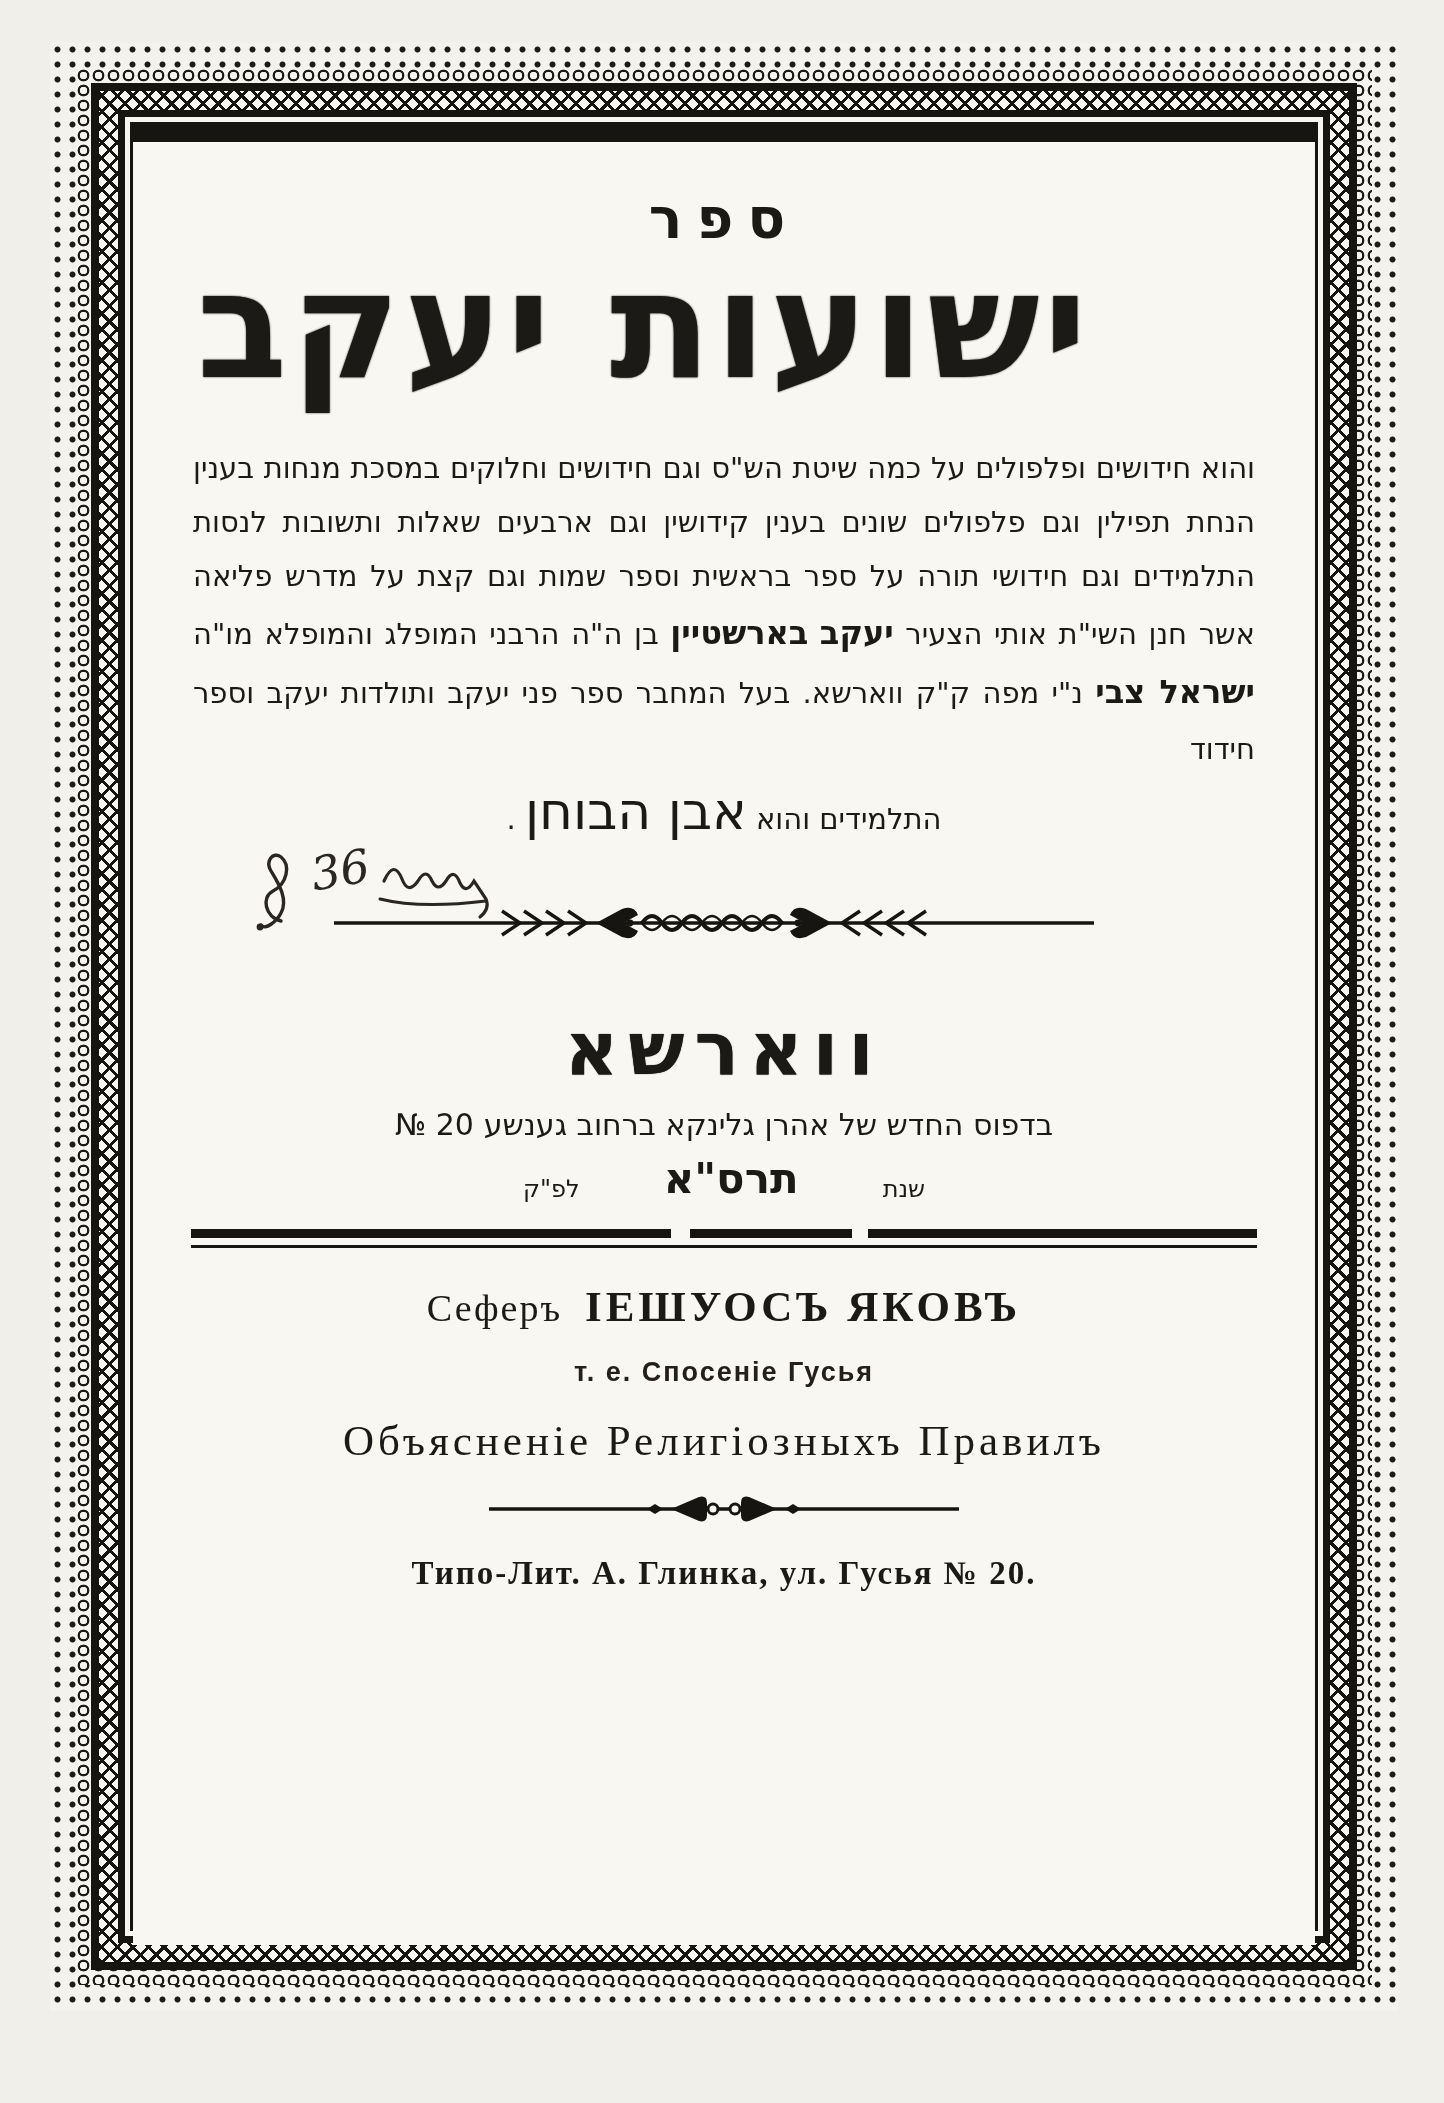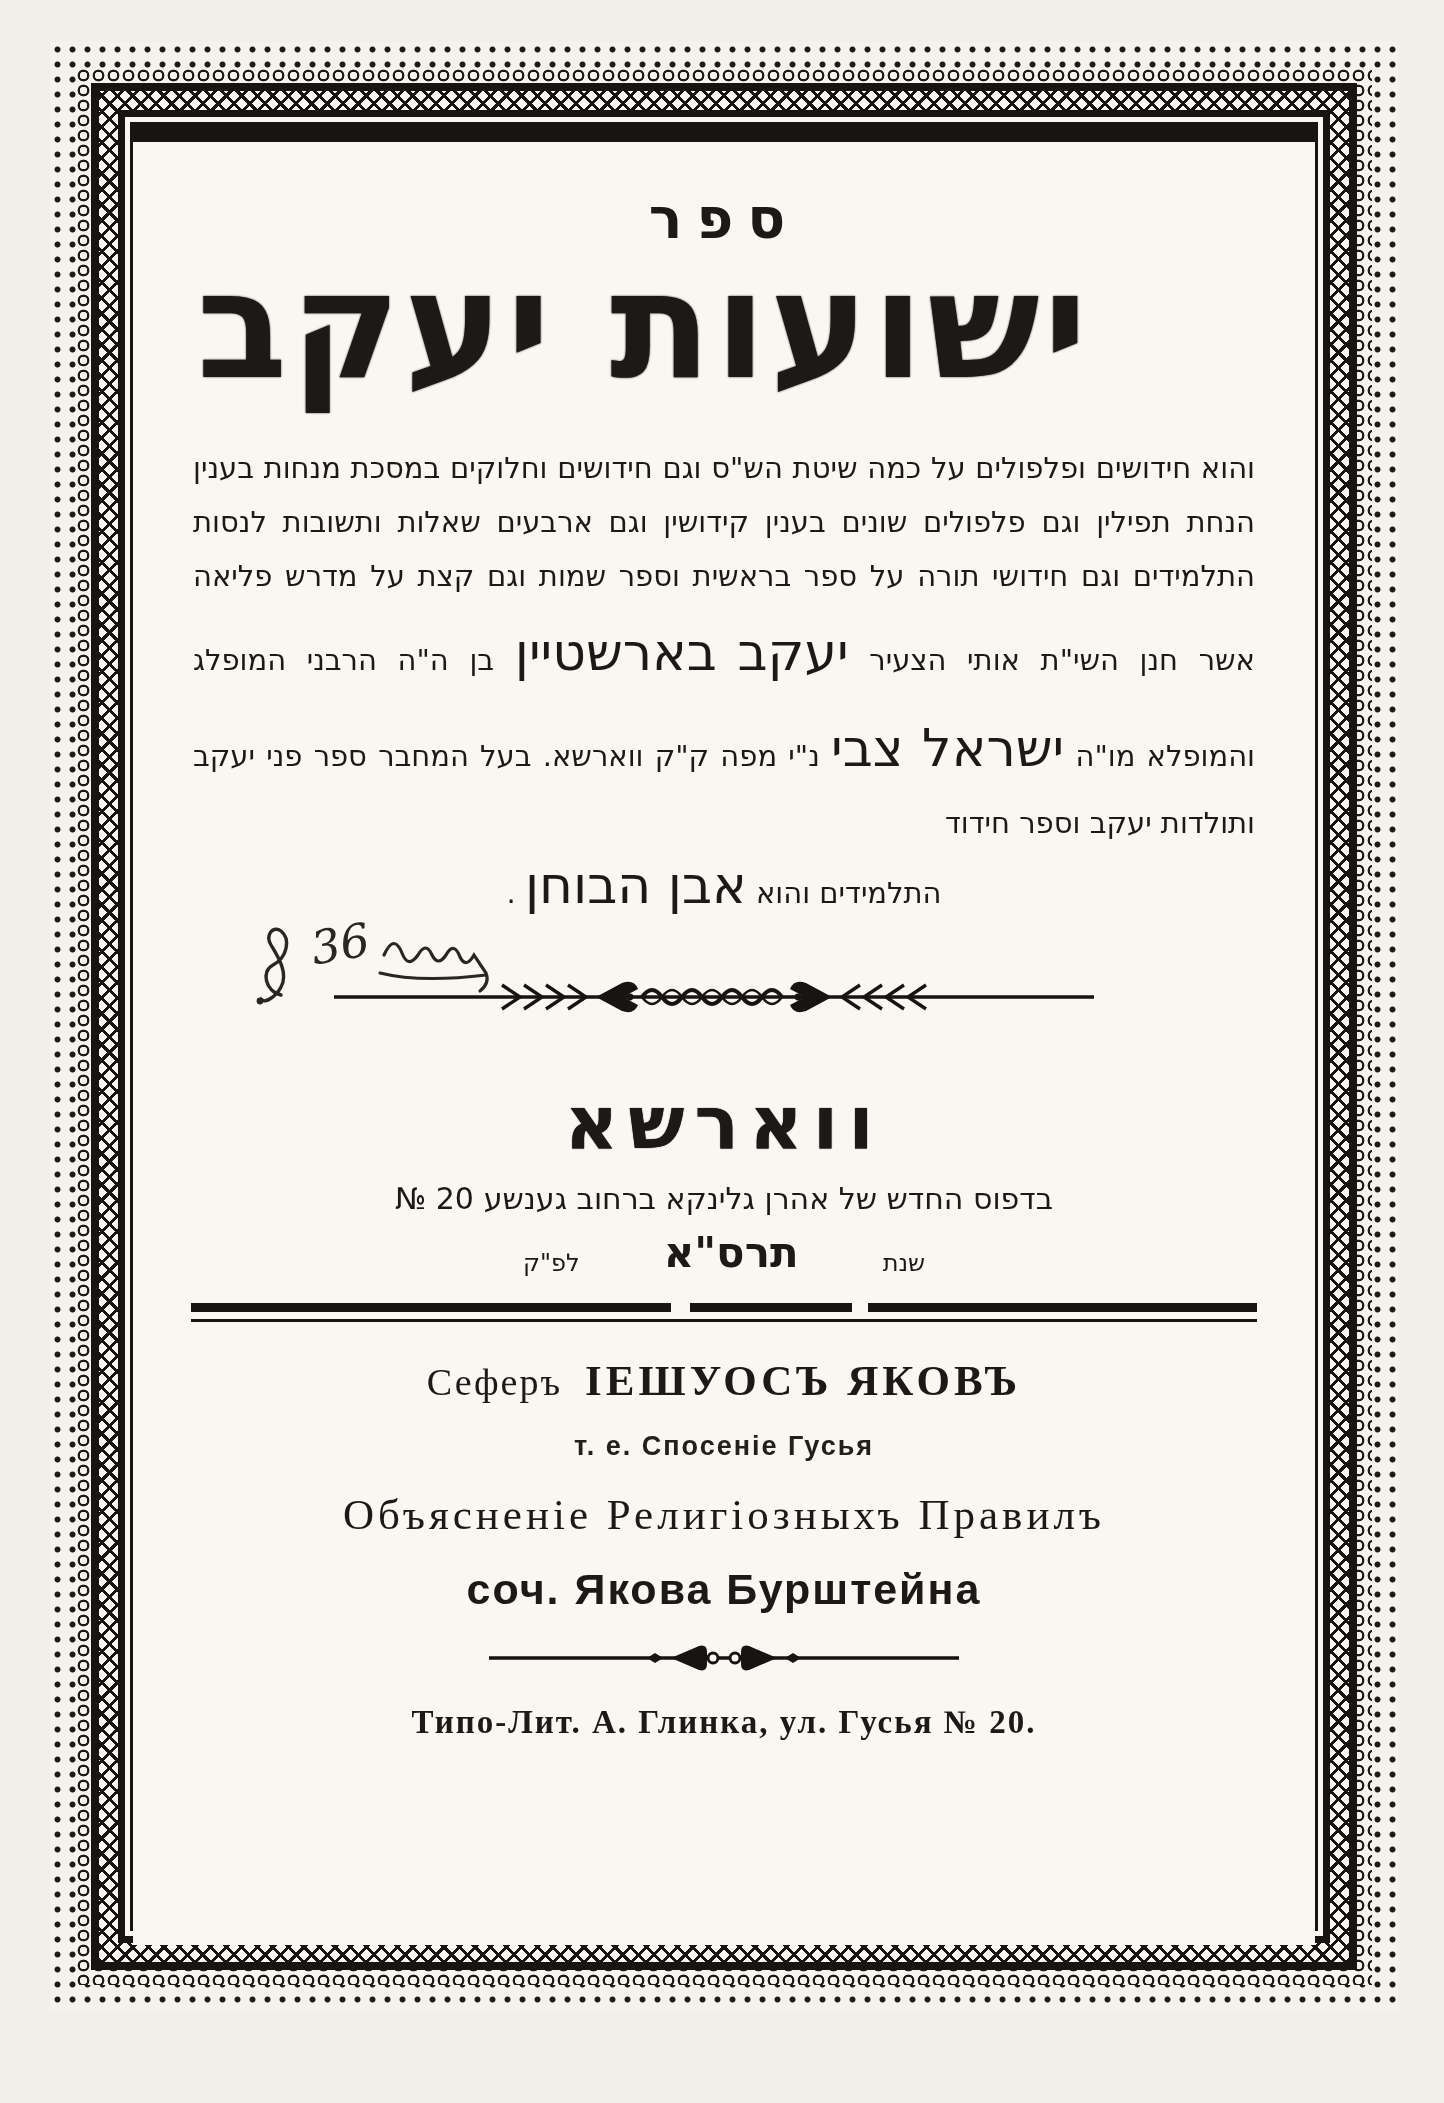--- a/index.html
+++ b/index.html
@@ -66,21 +66,21 @@
     margin-top:26px;
     letter-spacing:6px;
   }
   .paragraph{
     direction:rtl;
     text-align:justify;
     font-size:29px;
     line-height:1.86;
     margin:40px 2px 0 2px;
   }
-  .paragraph .bname{font-size:52px;font-weight:normal;}
+  .paragraph .bname{font-size:32px;font-weight:bold;}
   .par-lastline{
     direction:rtl;text-align:center;
     font-size:29px;margin-top:4px;
   }
   .par-lastline .bname{font-size:52px;font-weight:normal;}
   
   .annot-row{position:relative;height:110px;margin-top:14px;}
   .handwritten{
     position:absolute;left:60px;top:-8px;
     display:flex;align-items:flex-start;gap:6px;
@@ -202,21 +202,20 @@
 
                   <div class="rule-wrap">
                     <div class="rule-thick"></div>
                     <div class="rule-thin"></div>
                   </div>
 
                   
                   <div class="rus rus-line1"><span>Сеферъ</span>&nbsp;&nbsp;<span class="rus-title">ІЕШУОСЪ ЯКОВЪ</span></div>
                   <div class="rus-trans">т. е. Спосеніе Гусья</div>
                   <div class="rus rus-desc">Объясненіе Религіозныхъ Правилъ</div>
-                  <div class="rus-author">соч. Якова Бурштейна</div>
 
                   <svg class="divider2" width="470" height="32" viewBox="0 0 470 32">
                     <line x1="0" y1="16" x2="470" y2="16" stroke="#171512" stroke-width="3.4"></line>
                     <g fill="#171512">
                       <path d="M216 16 L244 4 Q252 2 252 10 L252 22 Q252 30 244 28 Z" transform="translate(-34 0)"></path>
                       <path d="M254 16 L226 4 Q218 2 218 10 L218 22 Q218 30 226 28 Z" transform="translate(34 0)"></path>
                       <circle cx="224" cy="16" r="5" fill="#f8f7f2" stroke="#171512" stroke-width="3"></circle>
                       <circle cx="246" cy="16" r="5" fill="#f8f7f2" stroke="#171512" stroke-width="3"></circle>
                       <path d="M158 16 l8 -5 8 5 -8 5 z"></path>
                       <path d="M296 16 l8 -5 8 5 -8 5 z"></path>

